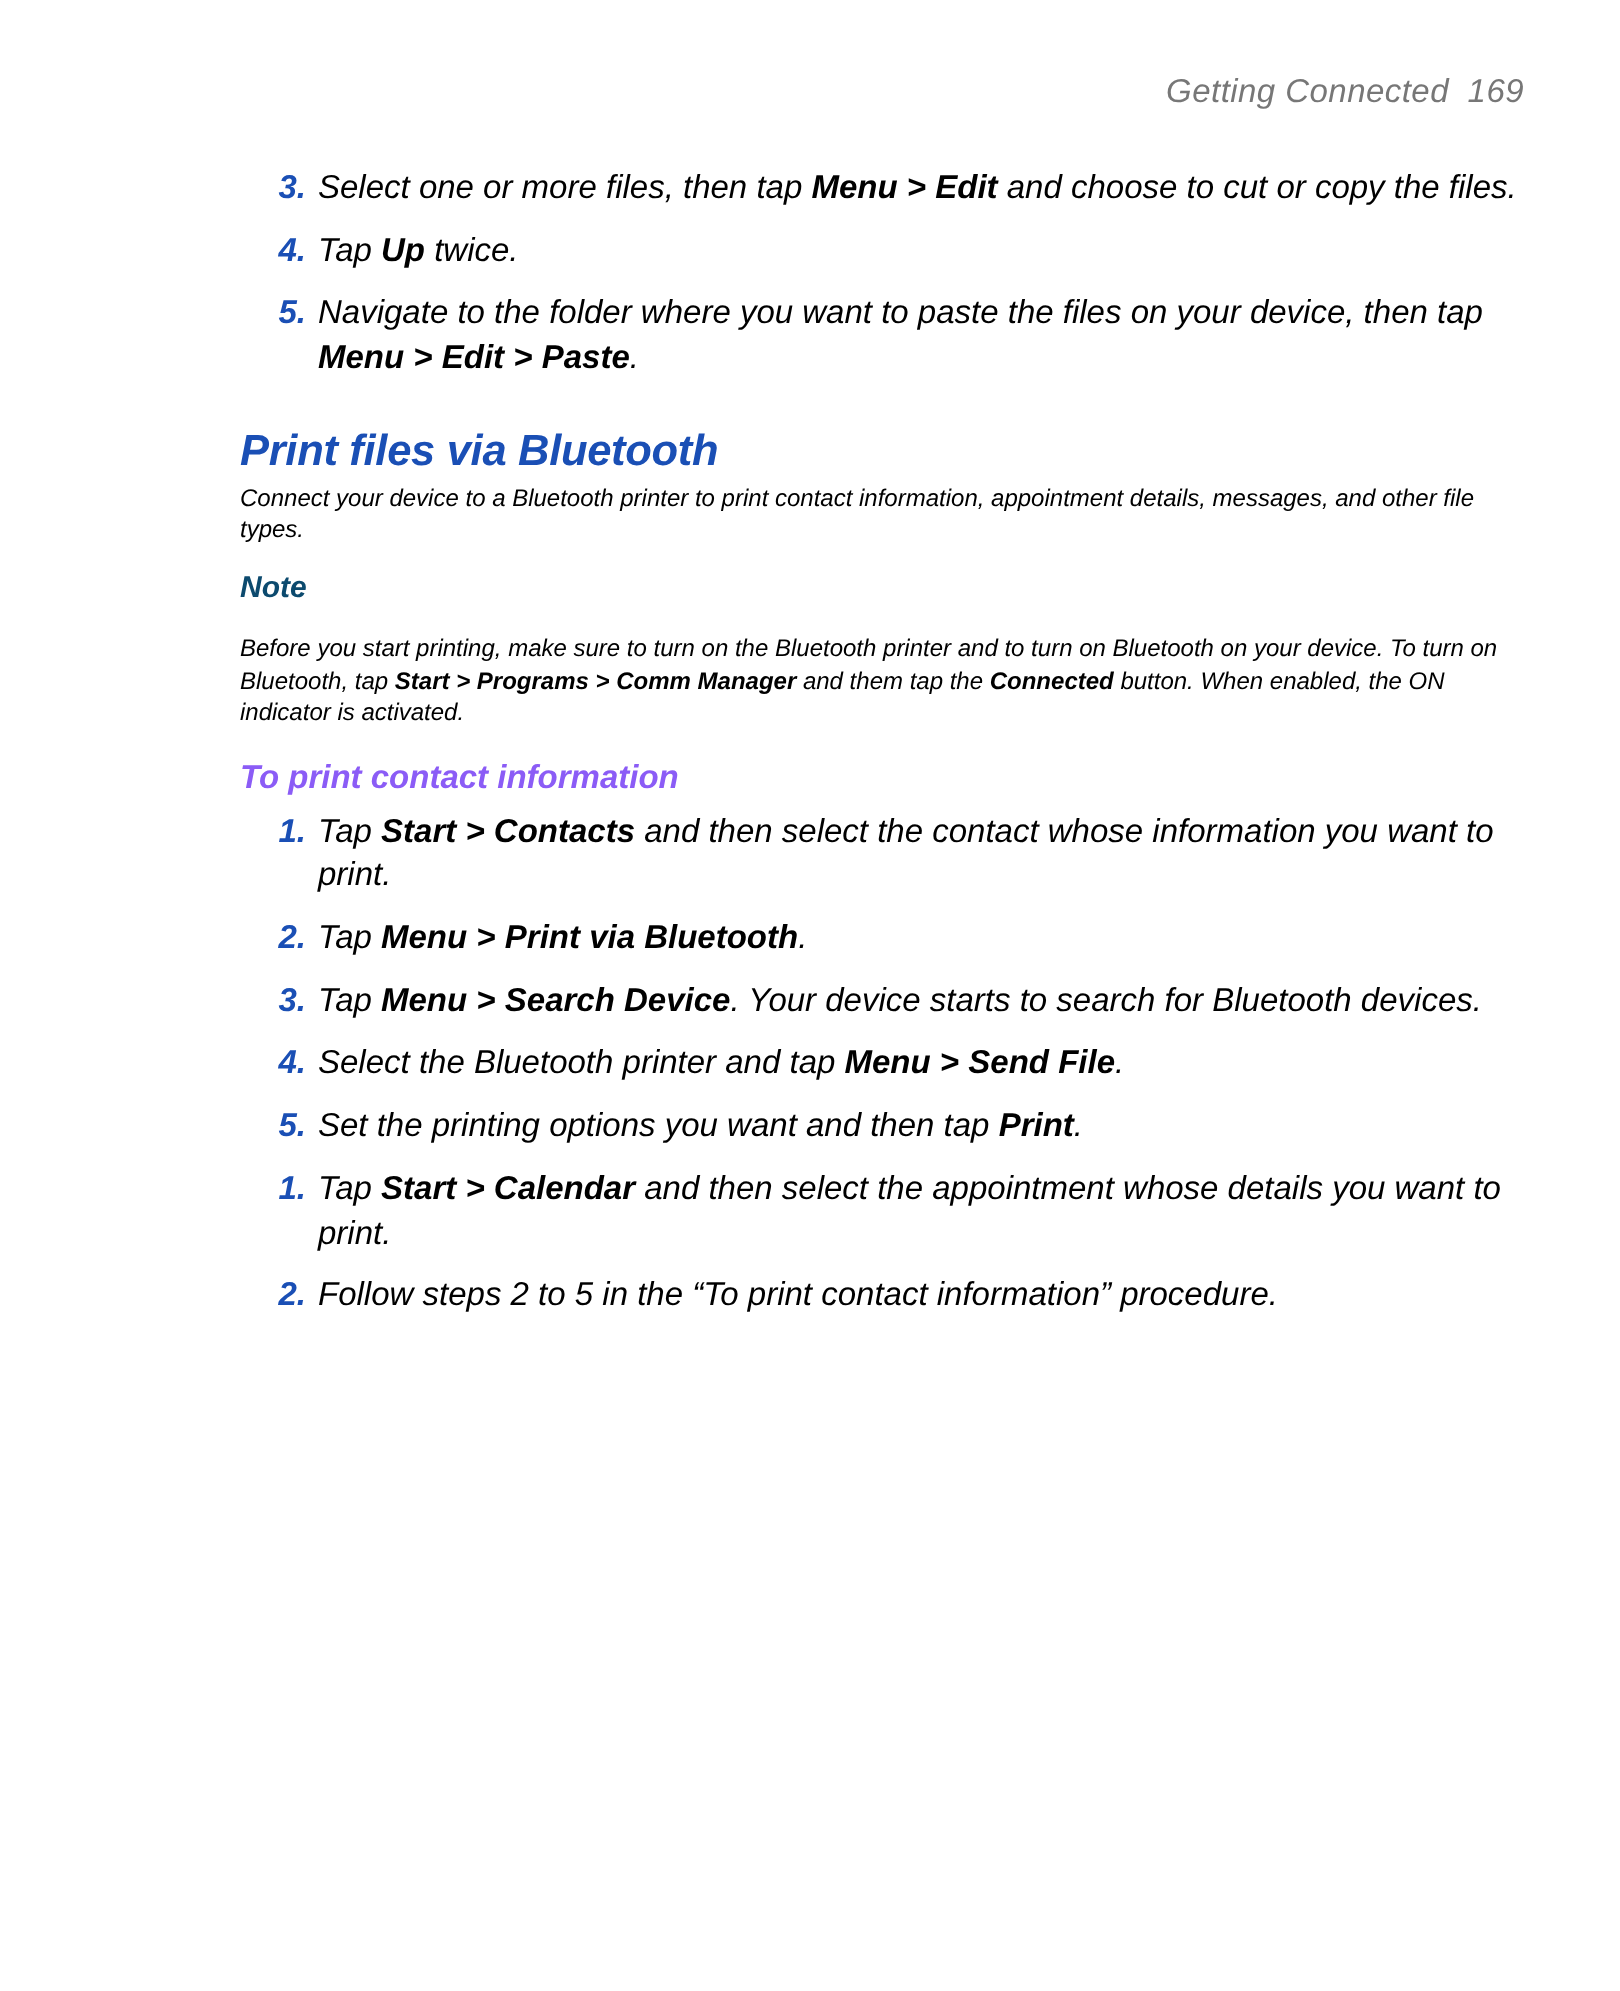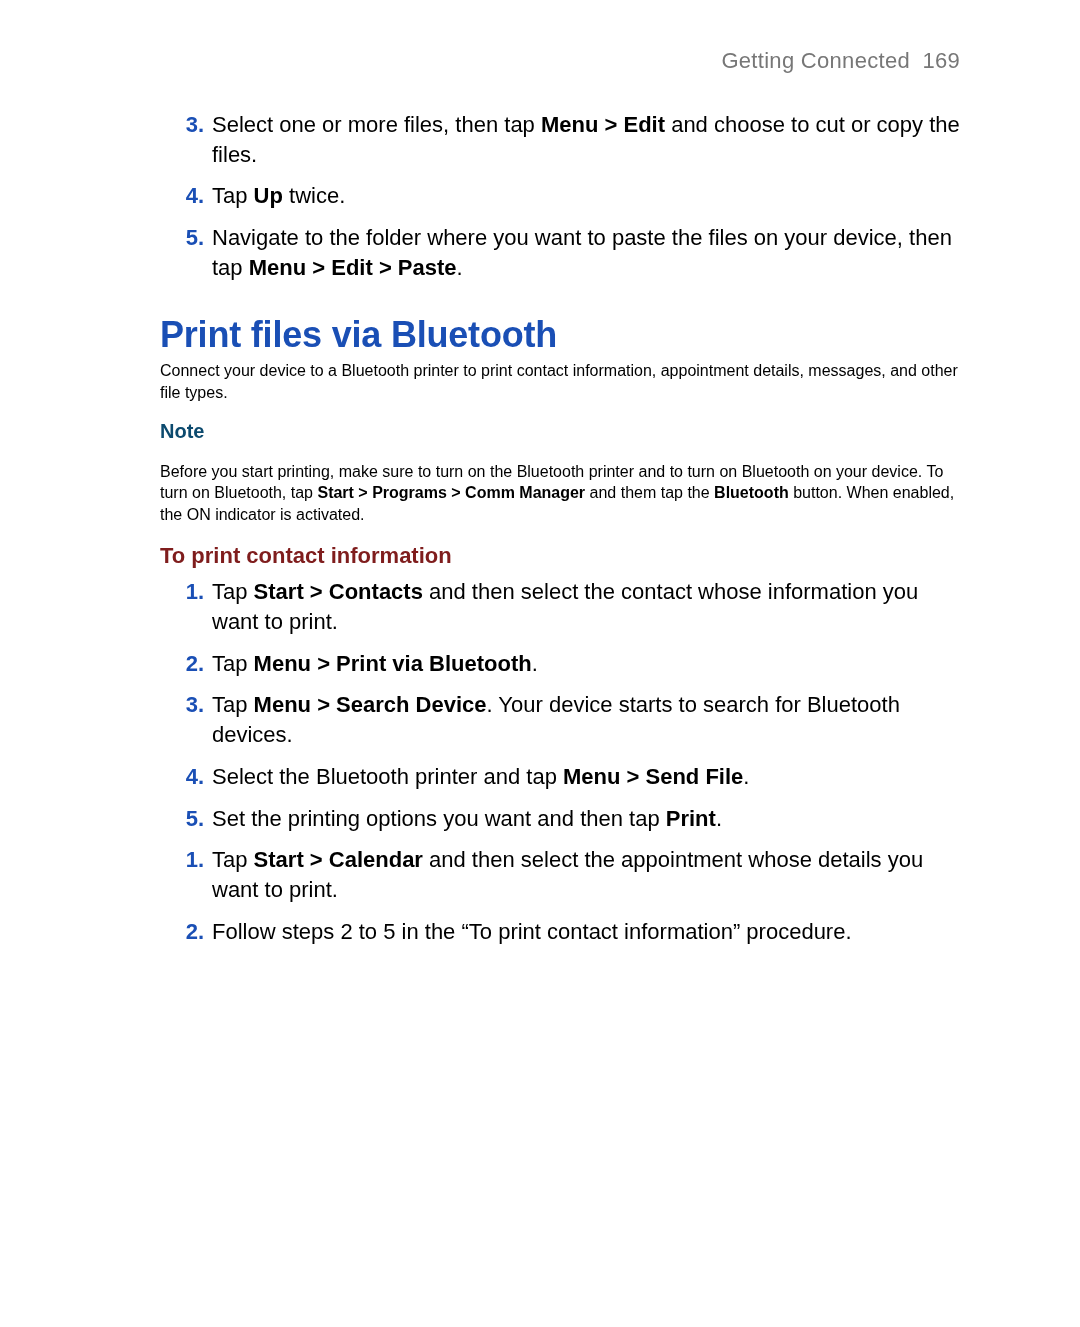--- a/index.html
+++ b/index.html
@@ -5,22 +5,23 @@
   body {
     margin: 0;
     padding: 0;
     background: #fff;
     font-family: "Segoe UI", "Helvetica Neue", Arial, sans-serif;
     color: #000;
     width: 1080px;
     min-height: 1327px;
   }
   .page {
-    padding: 48px 120px 60px 160px;
+    padding: 48px 64px 60px 160px;
     box-sizing: border-box;
+    font-style: italic;
   }
   .header {
     text-align: right;
     color: #777;
     font-size: 22px;
     margin-bottom: 36px;
     letter-spacing: 0.3px;
   }
   .pgnum { margin-left: 6px; }
   .ol {
@@ -41,21 +42,21 @@
     color: #1a4fb5;
     font-weight: 700;
   }
   .txt { flex: 1; }
   .txt .para + .para { margin-top: 10px; text-align: right; }
   b { font-weight: 700; }
 
   h2.section-title {
     color: #1a4fb5;
     font-weight: 700;
-    font-size: 36px;
+    font-size: 29px;
     margin: 32px 0 4px 0;
     letter-spacing: -0.2px;
   }
   .body-para {
     font-size: 16px;
     line-height: 1.35;
     margin: 0 0 16px 0;
   }
 
   .note-row {
@@ -63,21 +64,21 @@
     font-size: 20px;
     color: #0c4a6e;
     margin: 10px 0 18px 0;
   }
   .note-label {
     flex: 0 0 95px;
     font-weight: 700;
   }
 
   h3.sub-title {
-    color: #7f1d1d;
+    color: #8b5cf6;
     font-weight: 700;
     font-size: 22px;
     margin: 18px 0 8px 0;
   }
 </style>
 </head>
 <body>
 
 <div class="page">
 
@@ -107,21 +108,21 @@
       </div>
     </div>
 
   <h2 class="section-title">Print files via Bluetooth</h2>
   <p class="body-para">Connect your device to a Bluetooth printer to print contact information, appointment details, messages, and other file types.</p>
 
   <div class="note-row">
     <div class="note-label">Note</div>
   </div>
 
-  <p class="body-para"><span>Before you start printing, make sure to turn on the Bluetooth printer and to turn on Bluetooth on your device. To turn on Bluetooth, tap </span><b>Start &gt; Programs &gt; Comm Manager</b><span> and them tap the </span><b>Bluetooth</b><span> button. When enabled, the ON indicator is activated.</span></p>
+  <p class="body-para"><span>Before you start printing, make sure to turn on the Bluetooth printer and to turn on Bluetooth on your device. To turn on Bluetooth, tap </span><b>Start &gt; Programs &gt; Comm Manager</b><span> and them tap the </span><b>Connected</b><span> button. When enabled, the ON indicator is activated.</span></p>
 
   <h3 class="sub-title">To print contact information</h3>
   <div class="ol">
       <div class="li">
         <div class="num">1.</div>
         <div class="txt">
           <div class="para"><span>Tap </span><b>Start &gt; Contacts</b><span> and then select the contact whose information you want to print.</span></div>
         </div>
       </div>
       <div class="li">

